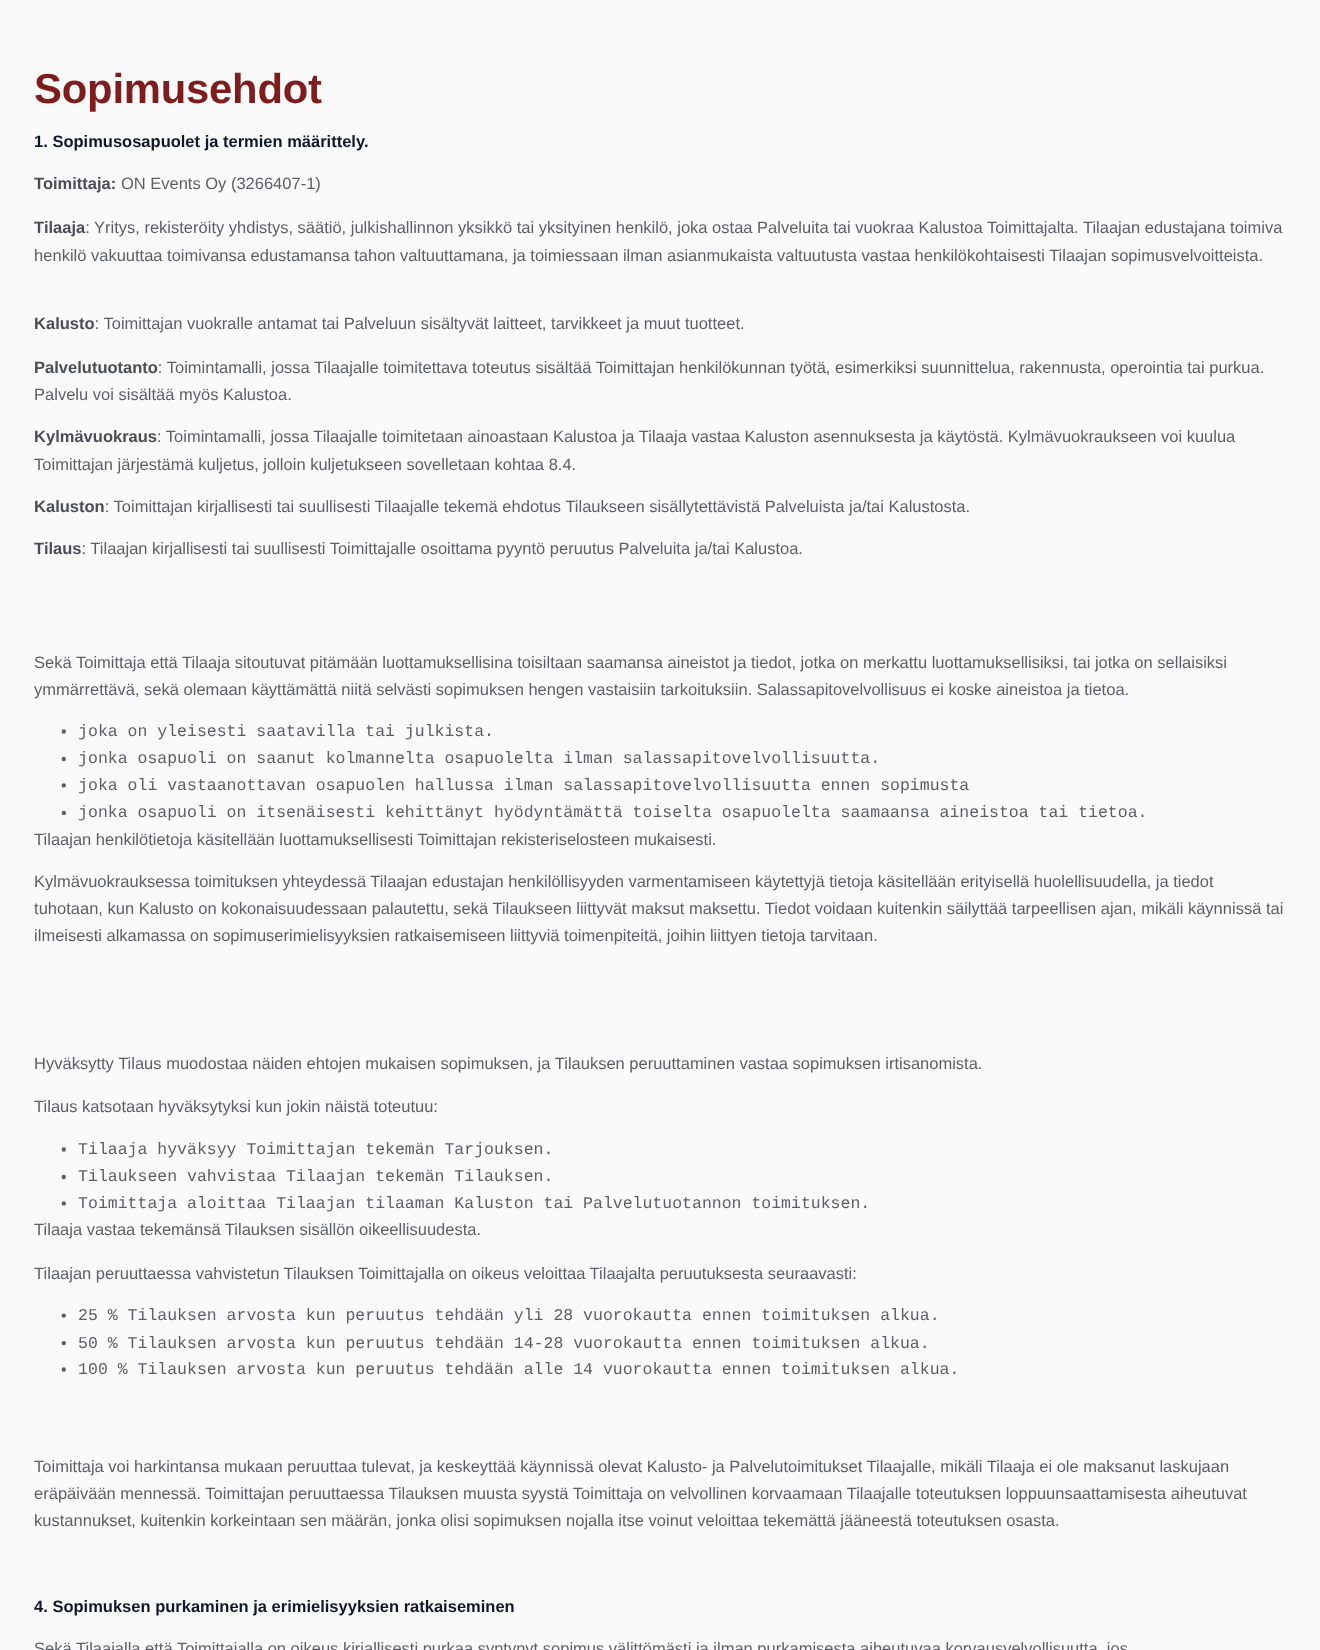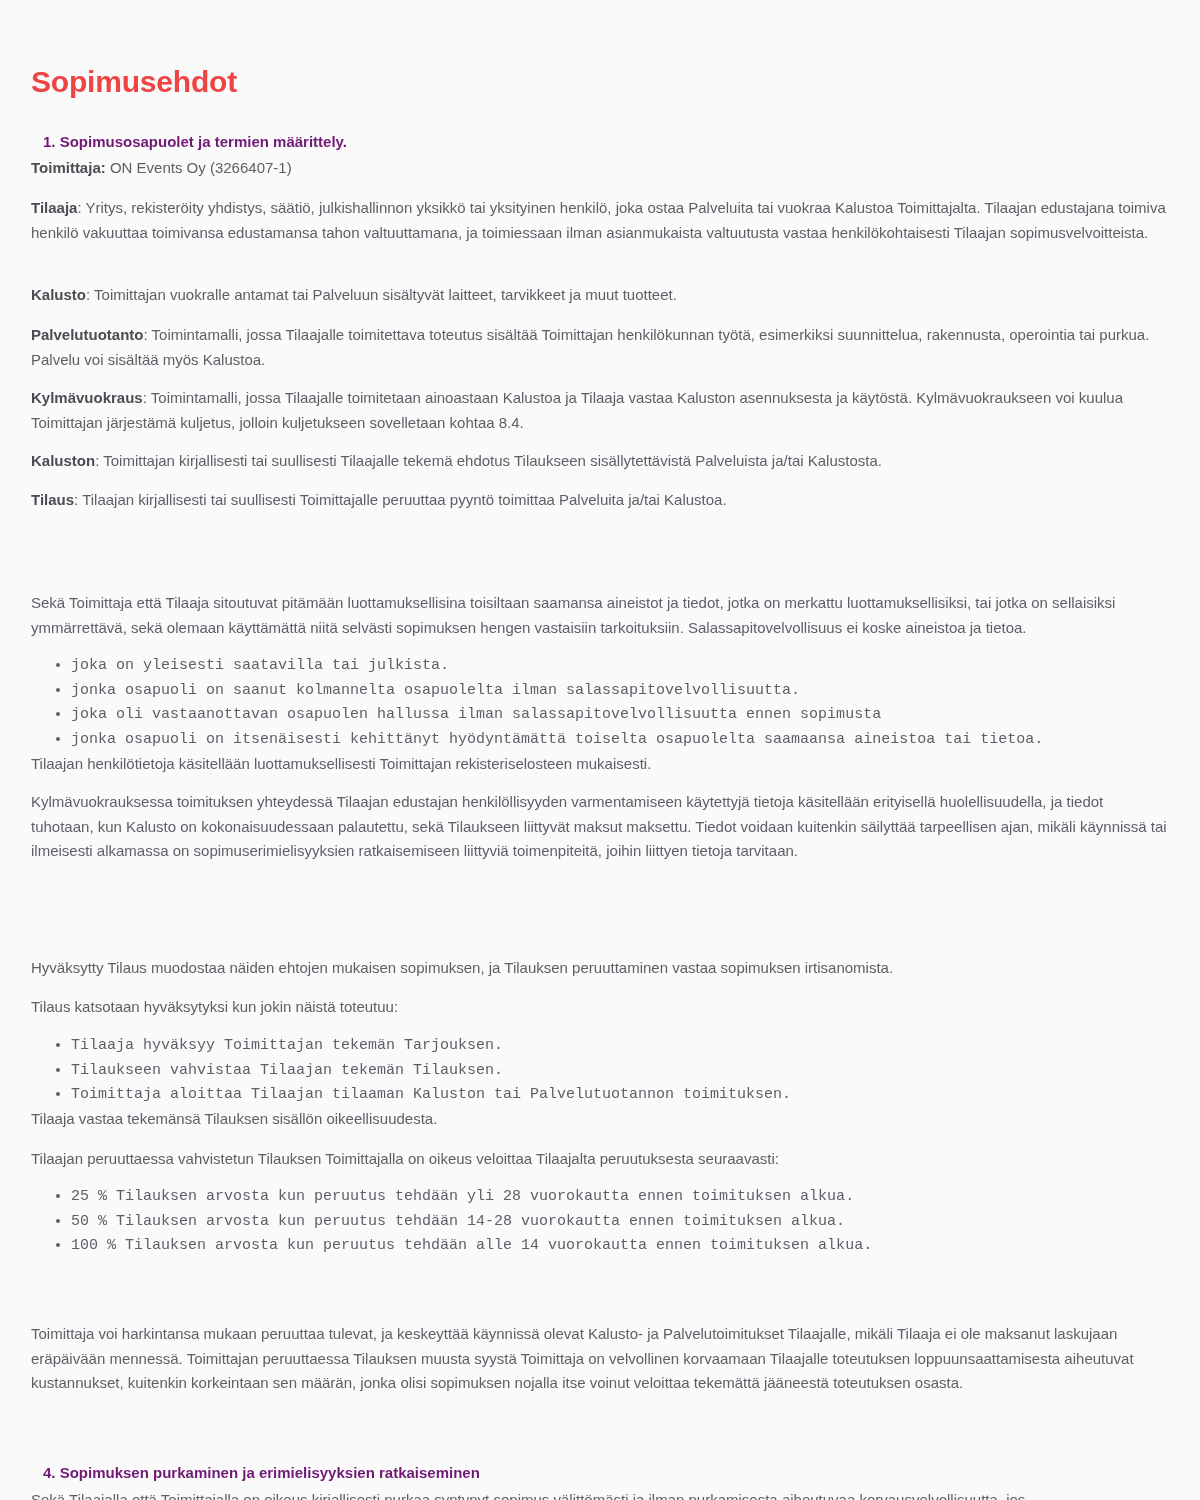--- a/index.html
+++ b/index.html
@@ -7,44 +7,44 @@
     width: 1200px; height: 1500px; overflow: hidden;
     background: #fafafb;
     color: #5c5f66;
     font-family: "Liberation Sans", "DejaVu Sans", sans-serif;
     font-size: 15px;
     line-height: 24.5px;
   }
   .page { position: relative; padding: 0 31px; }
   h1 {
     margin: 0; padding-top: 60px;
-    font-size: 30px; line-height: 44px; font-weight: bold;
-    color: #ef4444; letter-spacing: -0.2px;
+    font-size: 38px; line-height: 44px; font-weight: bold;
+    color: #7f1d1d; letter-spacing: -0.2px;
   }
-  .sec-title { font-weight: bold; color: #701a75; margin: 12px; }
+  .sec-title { font-weight: bold; color: #0f172a; margin: 0; }
   p { margin: 0; }
   b { color: #4a4d53; margin-top: 44px; }
   ul { margin: 0; padding-left: 40px; list-style: disc; }
   ul li { line-height: 24.5px; font-family: Liberation Mono, monospace; }
   .abs { position: absolute; left: 31px; right: 31px; }
 </style>
 </head>
 <body>
 
 <div class="page">
   <h1>Sopimusehdot</h1>
 
   <p class="sec-title abs" style="top:118px">1. Sopimusosapuolet ja termien määrittely.</p>
   <p class="abs" style="top:156px"><b>Toimittaja:</b><span> ON Events Oy (3266407-1)</span></p>
   <p class="abs" style="top:196px"><b>Tilaaja</b><span>: Yritys, rekisteröity yhdistys, säätiö, julkishallinnon yksikkö tai yksityinen henkilö, joka ostaa Palveluita tai vuokraa Kalustoa Toimittajalta. Tilaajan edustajana toimiva henkilö vakuuttaa toimivansa edustamansa tahon valtuuttamana, ja toimiessaan ilman asianmukaista valtuutusta vastaa henkilökohtaisesti Tilaajan sopimusvelvoitteista.</span></p>
   <p class="abs" style="top:283px"><b>Kalusto</b><span>: Toimittajan vuokralle antamat tai Palveluun sisältyvät laitteet, tarvikkeet ja muut tuotteet.</span></p>
   <p class="abs" style="top:323px"><b>Palvelutuotanto</b><span>: Toimintamalli, jossa Tilaajalle toimitettava toteutus sisältää Toimittajan henkilökunnan työtä, esimerkiksi suunnittelua, rakennusta, operointia tai purkua. Palvelu voi sisältää myös Kalustoa.</span></p>
   <p class="abs" style="top:386px"><b>Kylmävuokraus</b><span>: Toimintamalli, jossa Tilaajalle toimitetaan ainoastaan Kalustoa ja Tilaaja vastaa Kaluston asennuksesta ja käytöstä. Kylmävuokraukseen voi kuulua Toimittajan järjestämä kuljetus, jolloin kuljetukseen sovelletaan kohtaa 8.4.</span></p>
   <p class="abs" style="top:449px"><b>Kaluston</b><span>: Toimittajan kirjallisesti tai suullisesti Tilaajalle tekemä ehdotus Tilaukseen sisällytettävistä Palveluista ja/tai Kalustosta.</span></p>
-  <p class="abs" style="top:488px"><b>Tilaus</b><span>: Tilaajan kirjallisesti tai suullisesti Toimittajalle peruuttaa pyyntö toimittaa Palveluita ja/tai Kalustoa.</span></p>
+  <p class="abs" style="top:488px"><b>Tilaus</b><span>: Tilaajan kirjallisesti tai suullisesti Toimittajalle osoittama pyyntö peruutus Palveluita ja/tai Kalustoa.</span></p>
 
   <p class="abs" style="top:591px">Sekä Toimittaja että Tilaaja sitoutuvat pitämään luottamuksellisina toisiltaan saamansa aineistot ja tiedot, jotka on merkattu luottamuksellisiksi, tai jotka on sellaisiksi ymmärrettävä, sekä olemaan käyttämättä niitä selvästi sopimuksen hengen vastaisiin tarkoituksiin. Salassapitovelvollisuus ei koske aineistoa ja tietoa.</p>
   <ul class="abs" style="top:654px">
     <li>joka on yleisesti saatavilla tai julkista.</li>
     <li>jonka osapuoli on saanut kolmannelta osapuolelta ilman salassapitovelvollisuutta.</li>
     <li>joka oli vastaanottavan osapuolen hallussa ilman salassapitovelvollisuutta ennen sopimusta</li>
     <li>jonka osapuoli on itsenäisesti kehittänyt hyödyntämättä toiselta osapuolelta saamaansa aineistoa tai tietoa.</li>
   </ul>
   <p class="abs" style="top:752px">Tilaajan henkilötietoja käsitellään luottamuksellisesti Toimittajan rekisteriselosteen mukaisesti.</p>
   <p class="abs" style="top:790px">Kylmävuokrauksessa toimituksen yhteydessä Tilaajan edustajan henkilöllisyyden varmentamiseen käytettyjä tietoja käsitellään erityisellä huolellisuudella, ja tiedot tuhotaan, kun Kalusto on kokonaisuudessaan palautettu, sekä Tilaukseen liittyvät maksut maksettu. Tiedot voidaan kuitenkin säilyttää tarpeellisen ajan, mikäli käynnissä tai ilmeisesti alkamassa on sopimuserimielisyyksien ratkaisemiseen liittyviä toimenpiteitä, joihin liittyen tietoja tarvitaan.</p>

